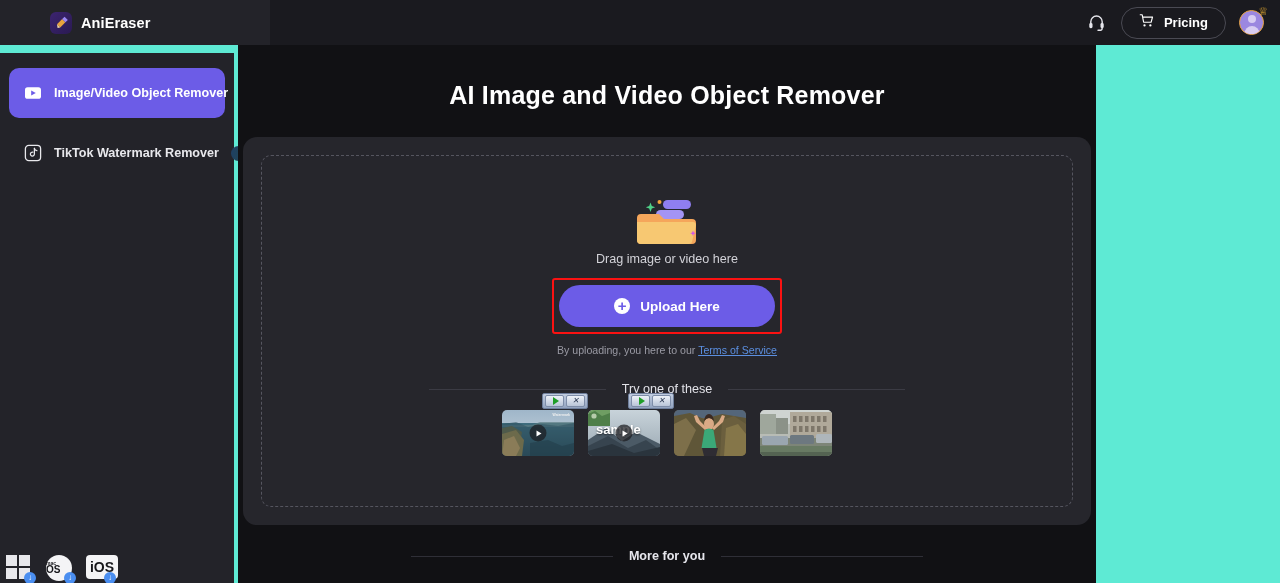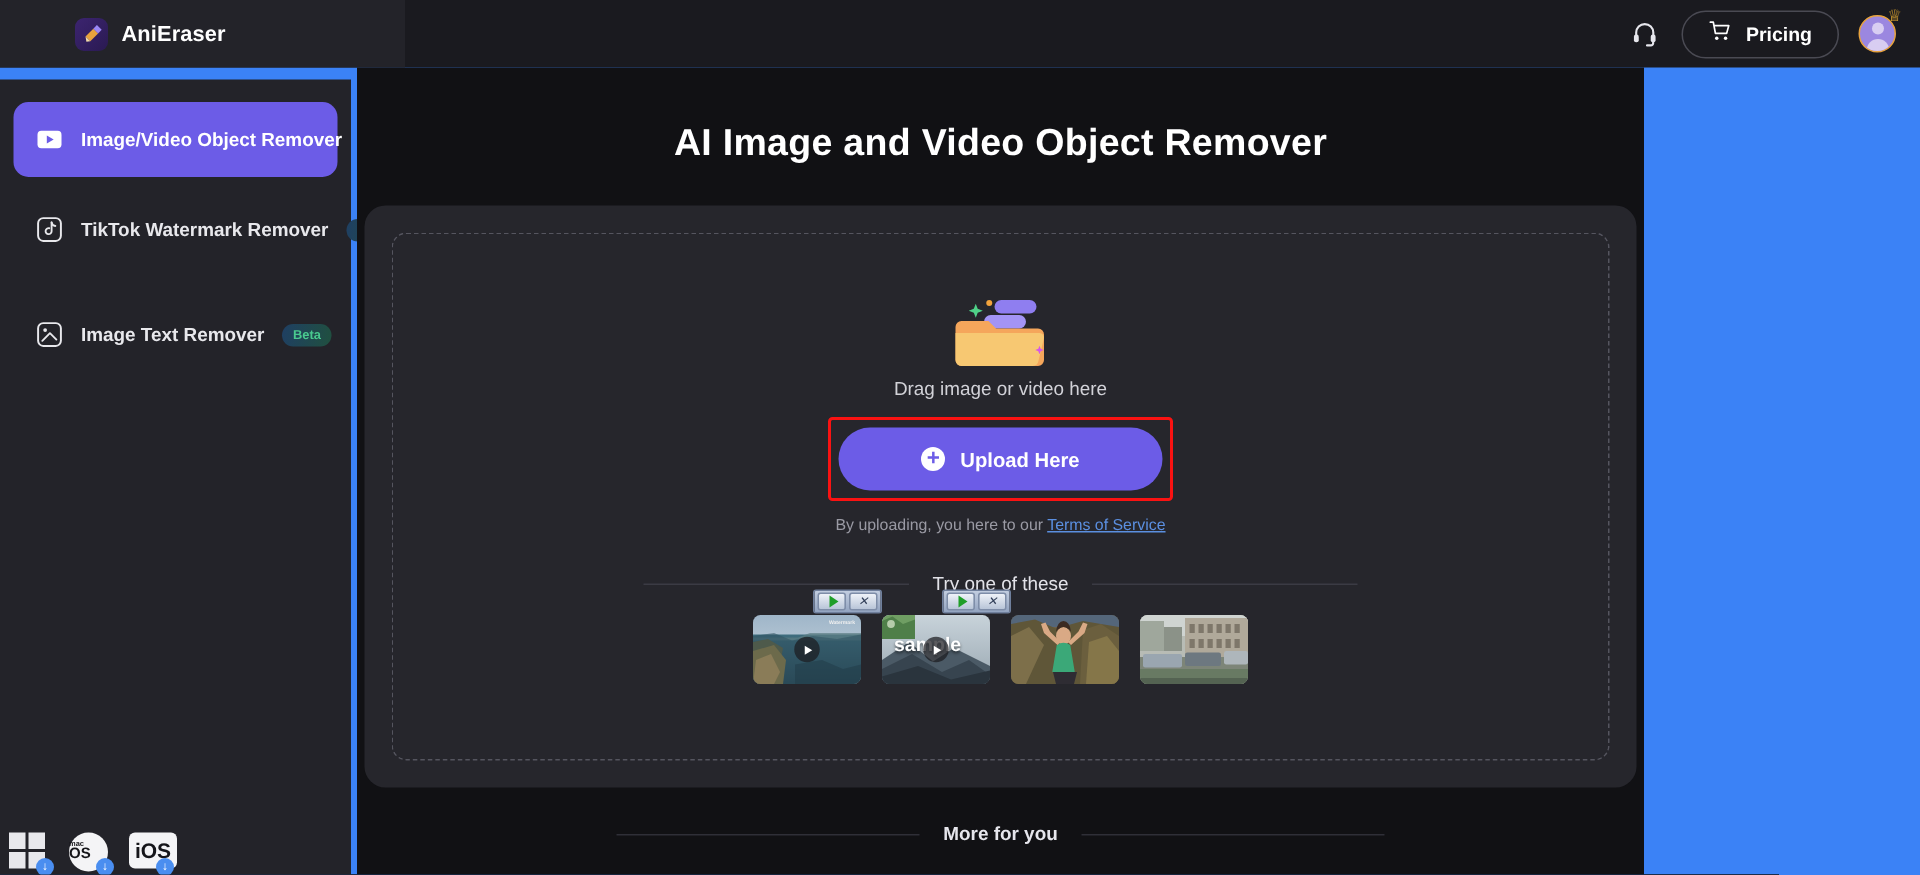--- a/index.html
+++ b/index.html
@@ -3,21 +3,21 @@
 <meta charset="utf-8">
 <style>
   * { box-sizing: border-box; margin: 0; padding: 0; }
   html, body {
     width: 1280px; height: 583px;
     background: #111114;
     font-family: "Liberation Sans", sans-serif;
     overflow: hidden;
     -webkit-font-smoothing: antialiased;
   }
-  #app { position: relative; width: 1280px; height: 583px; background: #3b82f6; }
+  #app { position: relative; width: 1280px; height: 583px; background: #5eead4; }
 
   
   .header {
     position: absolute; top: 0; left: 0; width: 1280px; height: 45px;
     background: #1a1a1f;
     display: flex; align-items: center;
     z-index: 10;
   }
   .header-left {
     width: 270px; height: 45px;
@@ -281,31 +281,20 @@
           <path d="M10.4 4.3 V10.1 a2 2 0 1 1 -1.6 -1.95" stroke="#e8e8ec" stroke-width="1.25" stroke-linecap="round" stroke-linejoin="round"></path>
           <path d="M10.4 4.3 c.3 1.5 1.2 2.2 2.5 2.35" stroke="#e8e8ec" stroke-width="1.25" stroke-linecap="round"></path>
         </svg>
       </span>
       <span class="nav-label">TikTok Watermark Remover</span>
       <span class="beta">Beta</span>
     </div>
 
     <div class="nav-gap"></div>
 
-    <div class="nav-item plain">
-      <span class="nav-icon">
-        <svg width="18" height="18" viewBox="0 0 18 18" fill="none">
-          <rect x="1.4" y="1.4" width="15.2" height="15.2" rx="3.4" stroke="#e8e8ec" stroke-width="1.3"></rect>
-          <circle cx="6.1" cy="6" r="1.25" fill="#e8e8ec"></circle>
-          <path d="M4.2 13.2 L9.3 8.1 L13.6 12.4" stroke="#e8e8ec" stroke-width="1.25" stroke-linecap="round" stroke-linejoin="round"></path>
-        </svg>
-      </span>
-      <span class="nav-label">Image Text Remover</span>
-      <span class="beta">Beta</span>
-    </div>
 
     <div class="platforms">
       <div class="plat">
         <span class="plat-win">
             <i></i>
             <i></i>
             <i></i>
             <i></i>
           </span>
         <span class="plat-badge">↓</span>

